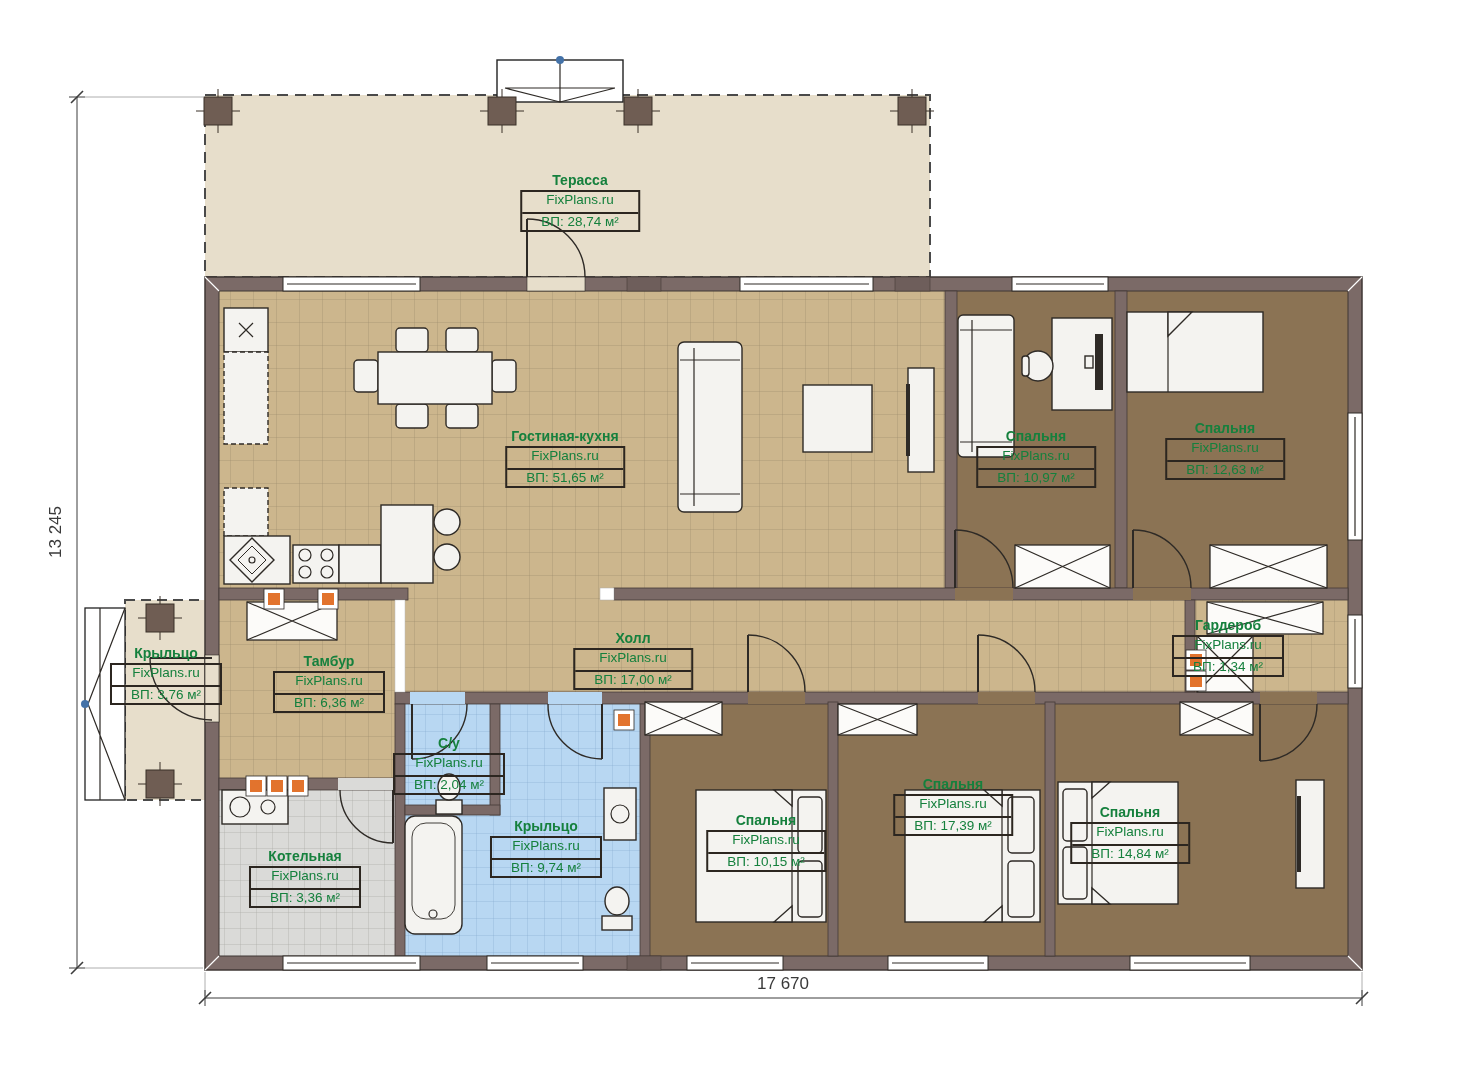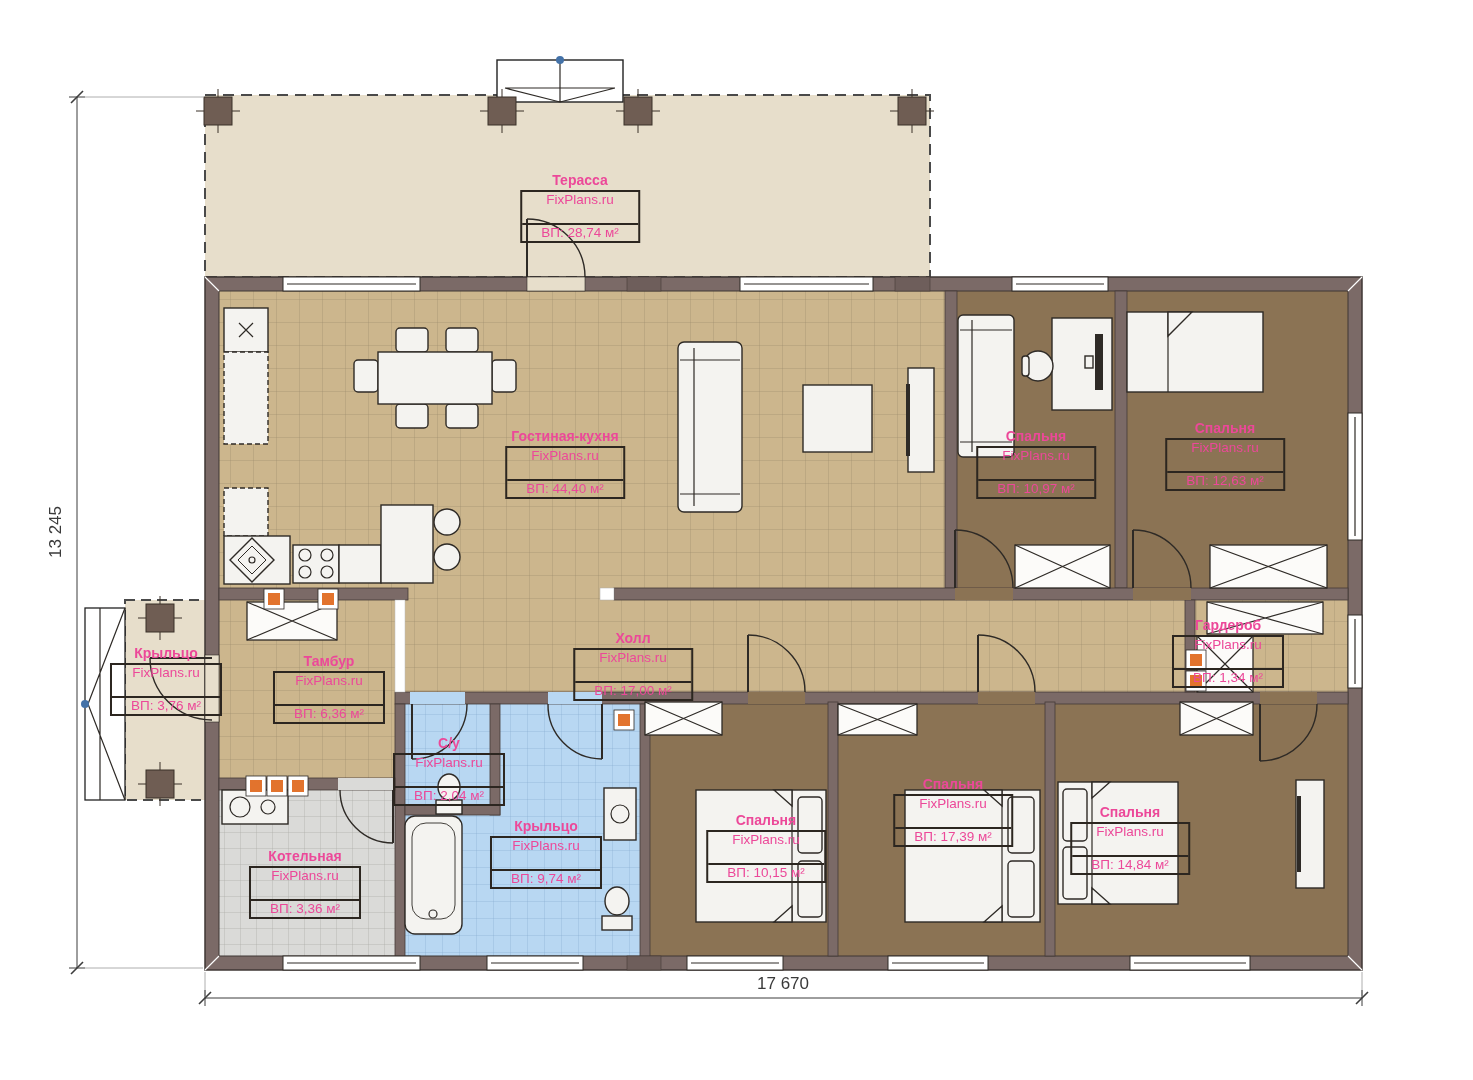--- a/index.html
+++ b/index.html
@@ -1,23 +1,23 @@
 <!DOCTYPE html>
 <html><head>
 <meta charset="utf-8">
 <style>
   html,body{margin:0;padding:0;background:#ffffff;}
   body{font-family:"Liberation Sans",sans-serif;}
   .canvas{position:relative;width:1473px;height:1080px;background:#fff;overflow:hidden;}
   .canvas svg{position:absolute;left:0;top:0;}
   
-  .room-label{position:absolute;transform:translateX(-50%);text-align:center;color:#ec4899;z-index:5;line-height:1.15;white-space:nowrap;}
+  .room-label{position:absolute;transform:translateX(-50%);text-align:center;color:#15803d;z-index:5;line-height:1.15;white-space:nowrap;}
   .room-name{font-weight:700;font-size:14px;margin-bottom:2px;}
   .room-box{display:inline-block;border:2px solid #2c2620;}
-  .room-box .wm{padding:0 9px 15px;font-size:13.5px;border-bottom:2px solid #2c2620;}
+  .room-box .wm{padding:0 9px 4px;font-size:13.5px;border-bottom:2px solid #2c2620;}
   .room-box .ar{padding:0 19px 1px;font-size:13.5px;}
   .dim-label{position:absolute;font-size:17px;color:#3a3a3a;z-index:4;}
   #dimh{left:783px;top:974px;transform:translateX(-50%);}
   #dimv{left:56px;top:532px;transform:translate(-50%,-50%) rotate(-90deg);}
   
   .wall{fill:#7b6a67;stroke:#453b37;stroke-width:.8;}
   .win{fill:#ffffff;stroke:#2e2a26;stroke-width:1;}
   .furn{fill:#f4f3f0;stroke:#2e2a26;stroke-width:1.4;}
   .furn-d{fill:#f4f3f0;stroke:#2e2a26;stroke-width:1.4;stroke-dasharray:5 3;}
   .ln{stroke:#2e2a26;stroke-width:1.2;fill:none;}
@@ -415,21 +415,21 @@
   <div class="room-name">Терасса</div>
   <div class="room-box">
     <div class="wm">FixPlans.ru</div>
     <div class="ar">ВП: 28,74 м²</div>
   </div>
 </div>
 <div class="room-label" style="left:565px;top:428px">
   <div class="room-name">Гостиная-кухня</div>
   <div class="room-box">
     <div class="wm">FixPlans.ru</div>
-    <div class="ar">ВП: 44,40 м²</div>
+    <div class="ar">ВП: 51,65 м²</div>
   </div>
 </div>
 <div class="room-label" style="left:1036px;top:428px">
   <div class="room-name">Спальня</div>
   <div class="room-box">
     <div class="wm">FixPlans.ru</div>
     <div class="ar">ВП: 10,97 м²</div>
   </div>
 </div>
 <div class="room-label" style="left:1225px;top:420px">

